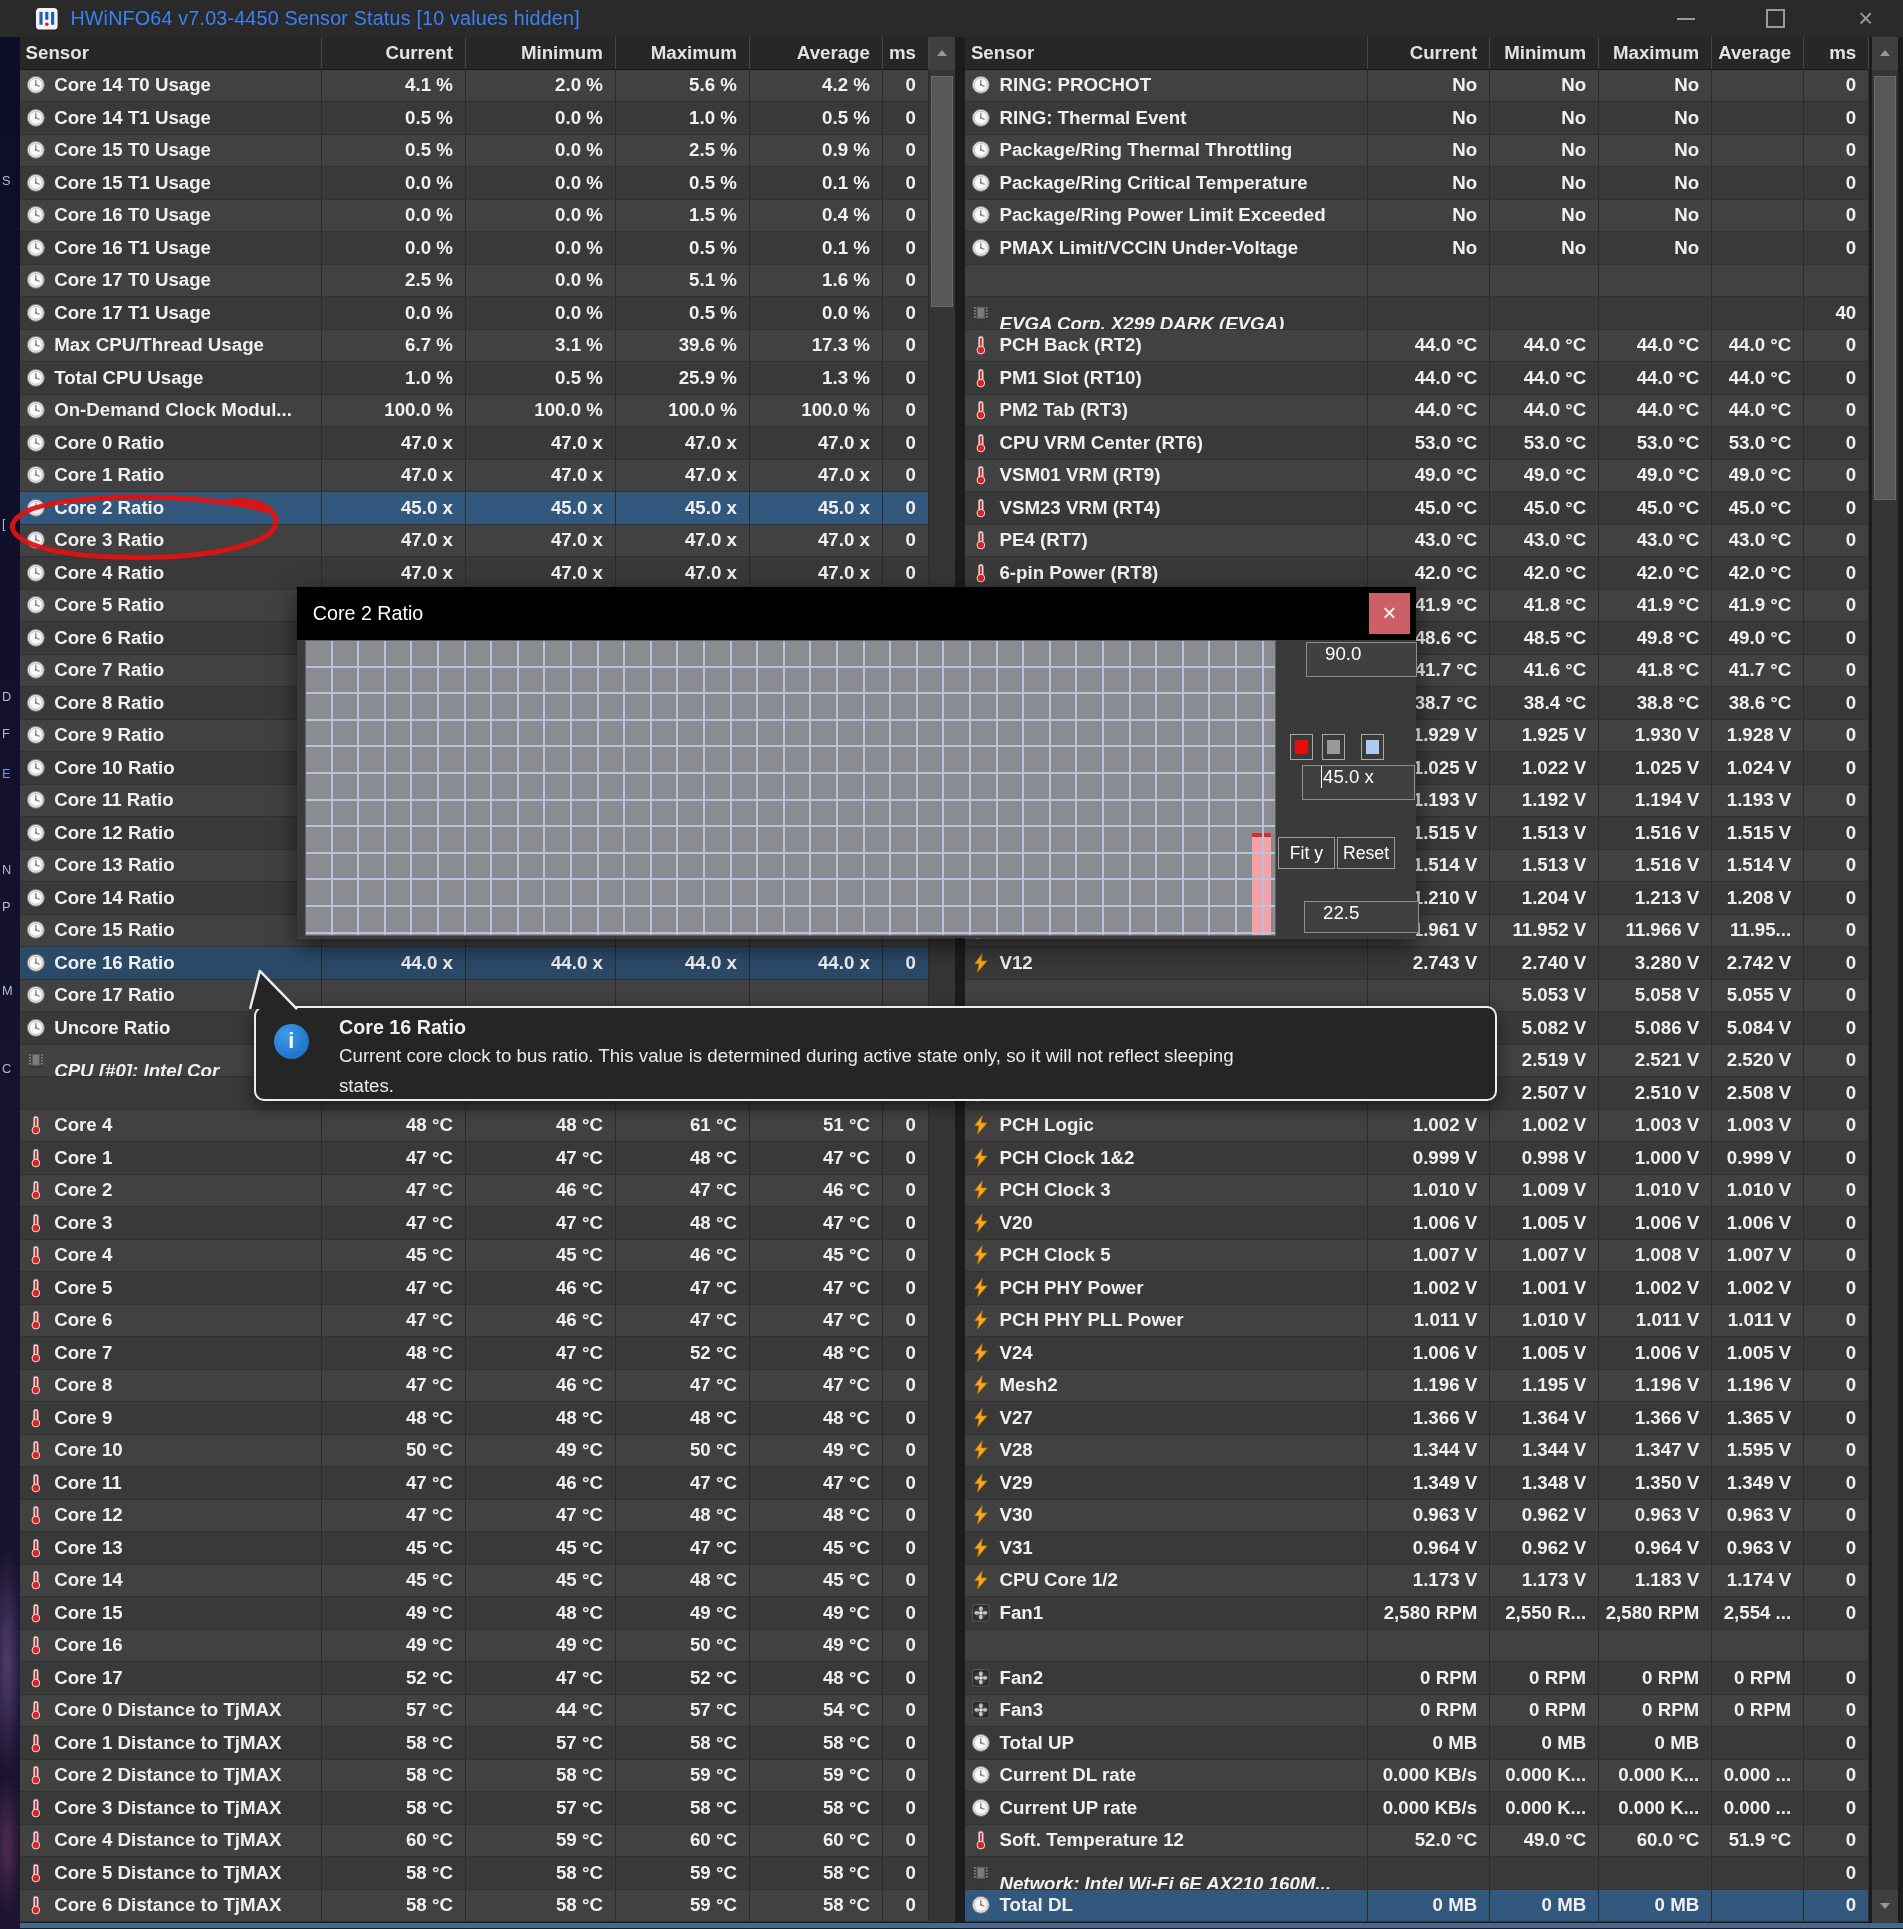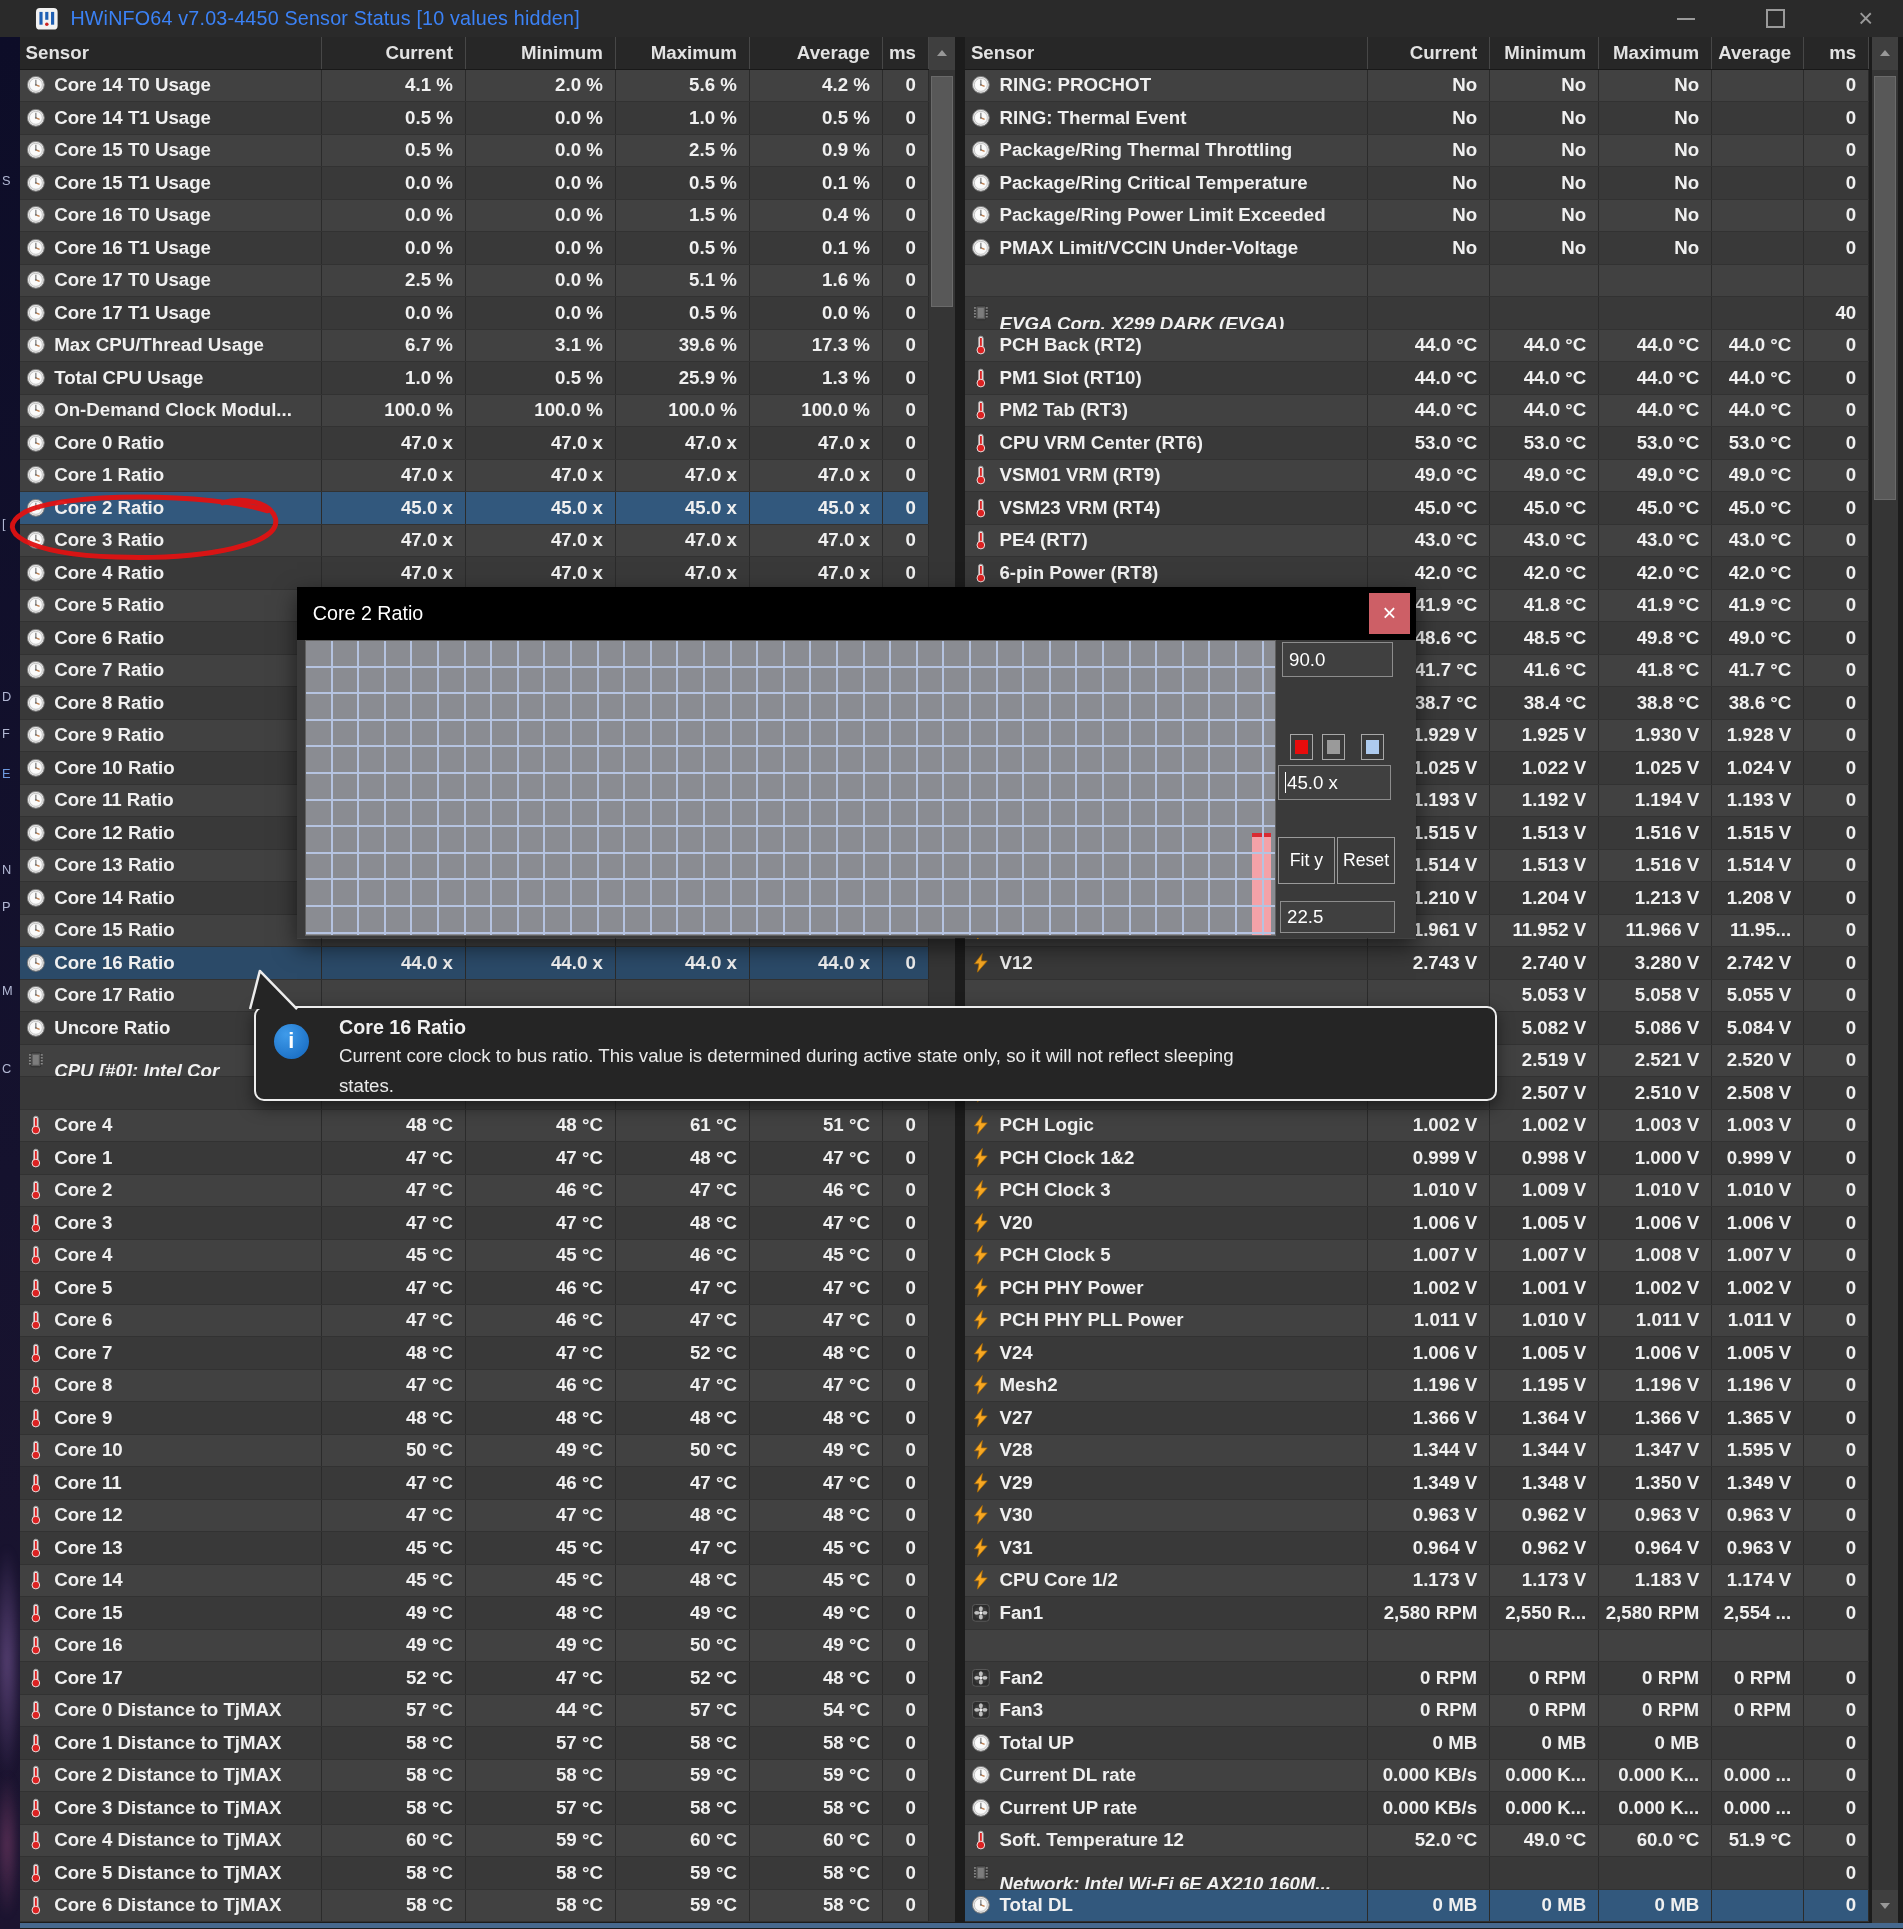--- a/index.html
+++ b/index.html
@@ -59,26 +59,26 @@
   .p-close{position:absolute;left:1072px;top:5.9px;width:41px;height:41px;background:#cd5f66;
            display:flex;align-items:center;justify-content:center;font-size:23.6px;color:#fff;}
   .p-body{position:relative;height:298px;background:#3a3a3a;}
   .graph{position:absolute;left:7.9px;top:0;width:971px;height:296px;background:#8a8c92;border:1px solid #606060;box-sizing:border-box;}
   .pinkbar{position:absolute;left:946px;top:196px;width:18.7px;height:98px;background:#f4a2a8;}
   .redline{position:absolute;left:946px;top:192px;width:18.7px;height:3.9px;background:#d92a32;}
   .gridlines{position:absolute;left:0;top:0;right:0;bottom:0;pointer-events:none;
     background-image:repeating-linear-gradient(to right,transparent 0 24.6px,#b5c3e0 24.6px 26.6px),
                      repeating-linear-gradient(to bottom,transparent 0 24.6px,#b5c3e0 24.6px 26.6px);}
   .p-input{position:absolute;background:#404040;border:1px solid #8d8d8d;color:#fff;font-size:18.7px;
-           display:flex;align-items:center;padding-left:6px;box-sizing:border-box;}
+           display:flex;padding-left:18px;box-sizing:border-box;margin-left:24px;}
   #in-ymax{left:985px;top:2px;width:111px;height:35px;}
   #in-ratio{left:981px;top:125px;width:113px;height:35px;}
   #in-ymin{left:983px;top:261px;width:115px;height:31.5px;}
   .caret{display:inline-block;width:1px;height:21.7px;background:#fff;margin-right:1px;}
-  .p-btn{position:absolute;top:197px;height:47px;background:#3a3a3a;border:1px solid #9a9a9a;color:#fff;
+  .p-btn{position:absolute;top:197px;height:32px;background:#3a3a3a;border:1px solid #9a9a9a;color:#fff;
          font-size:17.7px;display:flex;align-items:center;justify-content:center;box-sizing:border-box;}
   #btn-fity{left:981px;width:57px;} #btn-reset{left:1040px;width:58px;}
   .swatch{position:absolute;top:94px;width:22.7px;height:25.6px;border:1px solid #a8a8a8;background:#3a3a3a;
           display:flex;align-items:center;justify-content:center;box-sizing:border-box;}
   .swatch .fill{width:12.8px;height:13.8px;}
   #sw0{left:993px;} #sw1{left:1025px;} #sw2{left:1064px;}
   
   #tooltip{position:absolute;left:254px;top:1006px;width:1243px;height:95px;background:#252525;
            border:2px solid #ededed;border-radius:9.9px;z-index:60;box-shadow:0 5.9px 15.8px rgba(0,0,0,.5);box-sizing:border-box;}
   #tt-pointer{position:absolute;left:236px;top:967px;z-index:61;}

